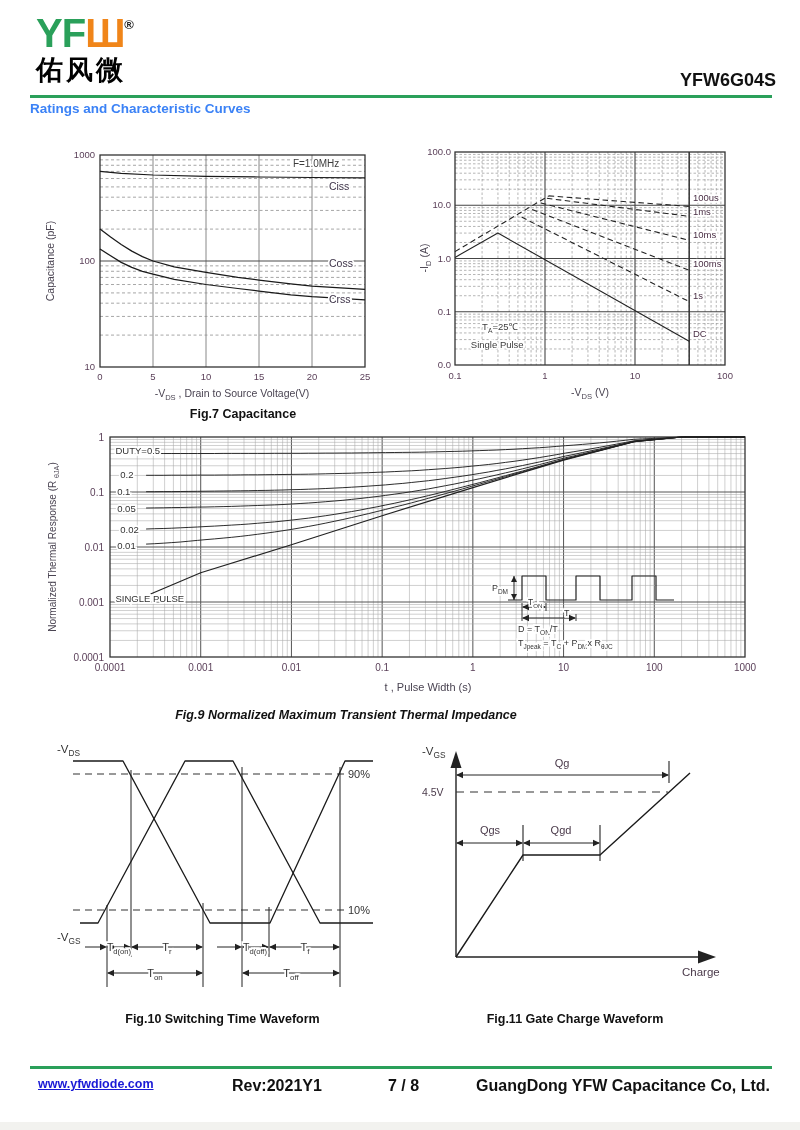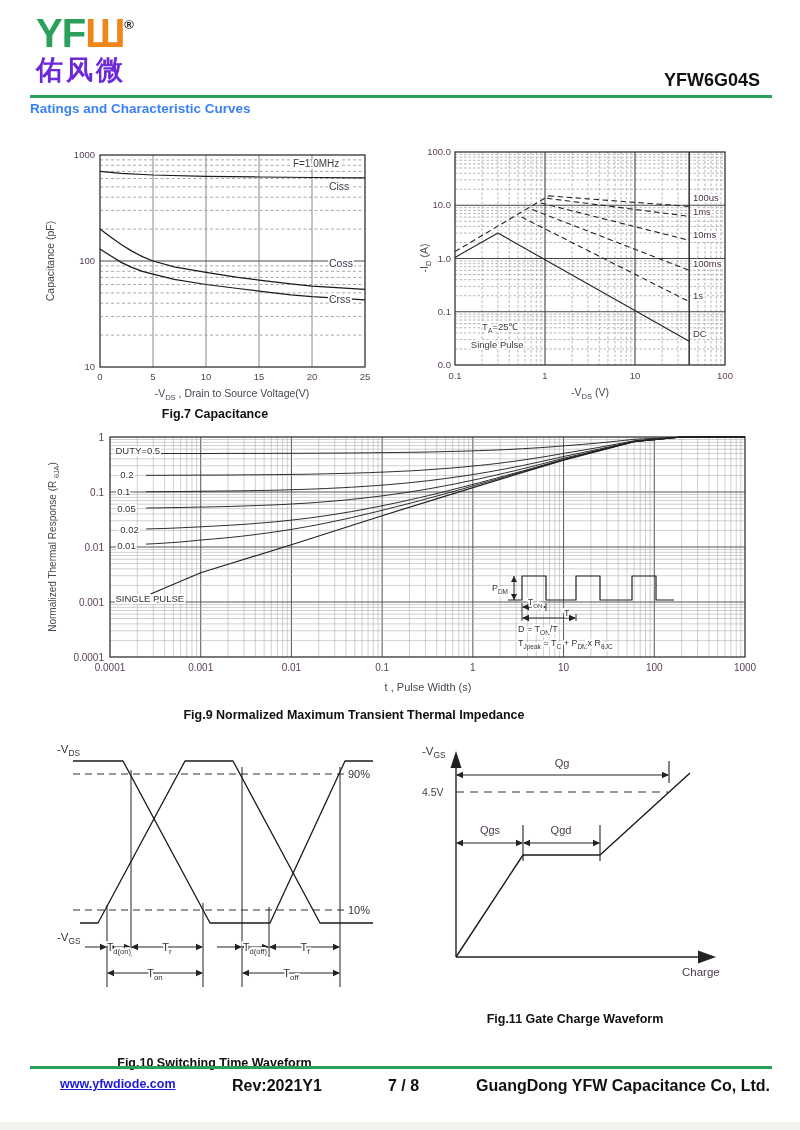--- a/index.html
+++ b/index.html
@@ -4,43 +4,43 @@
 <style>
   html,body{margin:0;padding:0;background:#cfcfcf;}
   .page{position:relative;width:800px;height:1130px;background:#ffffff;
         font-family:"Liberation Sans",sans-serif;overflow:hidden;}
   .abs{position:absolute;}
   
   .logo-line1{font-weight:bold;font-size:40px;line-height:38px;letter-spacing:-1px;}
   .logo-yf{color:#2aa05a;}
   .logo-mark{color:#f08519;}
   .logo-reg{font-size:13px;color:#222;vertical-align:18px;font-weight:bold;}
-  .logo-cn{font-weight:bold;font-size:27px;color:#6d28d9;letter-spacing:3px;
+  .logo-cn{font-weight:bold;font-size:27px;color:#000000;letter-spacing:3px;
            font-family:Liberation Mono, monospace;}
   .part-number{font-weight:bold;font-size:18px;color:#111;}
   .green-rule{background:#2aa05a;height:2.5px;}
   .section-title{color:#3b82f6;font-weight:bold;font-size:13.5px;}
   
   .fig-caption{font-weight:bold;font-size:12.5px;color:#111;text-align:center;}
   
   .footer-item{font-weight:bold;font-size:16px;color:#111;}
-  .footer-link{color:#1a1ad6;font-weight:bold;font-size:12.5px;margin-left:22px;}
+  .footer-link{color:#1a1ad6;font-weight:bold;font-size:12.5px;}
   .bottom-strip{background:#f2f2ef;}
   svg{display:block;}
 </style>
 </head>
 <body>
 
 <div class="page">
 
   <div class="abs" style="left:36px;top:6px;">
     <div class="logo-line1"><span class="logo-yf">YF</span><span class="logo-mark">Ш</span><span class="logo-reg">®</span></div>
     <div class="logo-cn">佑风微</div>
   </div>
-  <div class="abs part-number" style="right:40px;top:70px;">YFW6G04S</div>
+  <div class="abs part-number" style="right:24px;top:70px;">YFW6G04S</div>
   <div class="abs green-rule" style="left:30px;right:28px;top:95px;"></div>
   <div class="abs section-title" style="left:30px;top:101px;">Ratings and Characteristic Curves</div>
 
   <svg id="fig7-svg" class="abs" style="left:40px;top:146px;" width="340" height="258" viewBox="0 0 340 258">
       <line x1="113" y1="9" x2="113" y2="221" stroke="#7a7a7a" stroke-width="0.9"></line>
       <line x1="166" y1="9" x2="166" y2="221" stroke="#7a7a7a" stroke-width="0.9"></line>
       <line x1="219" y1="9" x2="219" y2="221" stroke="#7a7a7a" stroke-width="0.9"></line>
       <line x1="272" y1="9" x2="272" y2="221" stroke="#7a7a7a" stroke-width="0.9"></line>
       <line x1="60" y1="189.090820459618" x2="325" y2="189.090820459618" stroke="#8f8f8f" stroke-width="0.8" stroke-dasharray="3,2.5"></line>
       <line x1="60" y1="170.42514699971576" x2="325" y2="170.42514699971576" stroke="#8f8f8f" stroke-width="0.8" stroke-dasharray="3,2.5"></line>
@@ -72,21 +72,21 @@
       <text x="192" y="251" font-size="10.5" fill="#4a4452" text-anchor="middle" font-family="Liberation Sans, sans-serif"><tspan>-V</tspan><tspan dy="3" font-size="7.6">DS</tspan><tspan dy="-3"> , Drain to Source Voltage(V)</tspan></text>
       <text x="14" y="115" font-size="10.5" fill="#4a4452" text-anchor="middle" font-family="Liberation Sans, sans-serif" transform="rotate(-90 14 115)"><tspan>Capacitance (pF)</tspan></text>
       <text x="252.92" y="21.031983131716913" font-size="10" fill="#3d3d3d" text-anchor="start" font-family="Liberation Sans, sans-serif" style="paint-order:stroke" stroke="#fff" stroke-width="3.5"><tspan>F=1.0MHz</tspan></text>
       <polyline points="60.0,25.4 81.2,27.3 113.0,29.0 166.0,30.3 219.0,31.0 272.0,31.5 325.0,31.9" fill="none" stroke="#1a1a1a" stroke-width="1.25" stroke-linejoin="round"></polyline>
       <text x="288.96000000000004" y="43.75762705881394" font-size="10.5" fill="#3d3348" text-anchor="start" font-family="Liberation Sans, sans-serif" style="paint-order:stroke" stroke="#fff" stroke-width="3.5"><tspan>Ciss</tspan></text>
       <polyline points="60.0,83.1 70.6,91.1 81.2,98.5 91.8,105.1 102.4,110.6 113.0,115.0 134.2,120.9 166.0,126.4 197.8,131.4 219.0,134.1 250.8,137.8 272.0,140.1 325.0,143.4" fill="none" stroke="#1a1a1a" stroke-width="1.25" stroke-linejoin="round"></polyline>
       <text x="288.96000000000004" y="120.88483675208212" font-size="10.5" fill="#3d3348" text-anchor="start" font-family="Liberation Sans, sans-serif" style="paint-order:stroke" stroke="#fff" stroke-width="3.5"><tspan>Coss</tspan></text>
       <polyline points="60.0,102.9 70.6,109.8 81.2,116.4 91.8,121.4 102.4,125.3 113.0,128.2 134.2,133.4 166.0,138.5 197.8,142.5 219.0,145.1 250.8,148.8 272.0,150.7 325.0,153.9" fill="none" stroke="#1a1a1a" stroke-width="1.25" stroke-linejoin="round"></polyline>
       <text x="288.96000000000004" y="157.18164091923597" font-size="10.5" fill="#3d3348" text-anchor="start" font-family="Liberation Sans, sans-serif" style="paint-order:stroke" stroke="#fff" stroke-width="3.5"><tspan>Crss</tspan></text>
     </svg>
-  <div class="abs fig-caption" style="left:45px;top:407px;width:340px;">Fig.7 Capacitance</div>
+  <div class="abs fig-caption" style="left:73px;top:407px;width:340px;">Fig.7 Capacitance</div>
 
   <svg id="fig8-svg" class="abs" style="left:420px;top:143px;" width="340" height="262" viewBox="0 0 340 262">
       <line x1="62.09269960975831" y1="9" x2="62.09269960975831" y2="222" stroke="#979797" stroke-width="0.7" stroke-dasharray="2.5,2"></line>
       <line x1="77.94091292476963" y1="9" x2="77.94091292476963" y2="222" stroke="#979797" stroke-width="0.7" stroke-dasharray="2.5,2"></line>
       <line x1="89.18539921951663" y1="9" x2="89.18539921951663" y2="222" stroke="#979797" stroke-width="0.7" stroke-dasharray="2.5,2"></line>
       <line x1="97.90730039024169" y1="9" x2="97.90730039024169" y2="222" stroke="#979797" stroke-width="0.7" stroke-dasharray="2.5,2"></line>
       <line x1="105.03361253452793" y1="9" x2="105.03361253452793" y2="222" stroke="#979797" stroke-width="0.7" stroke-dasharray="2.5,2"></line>
       <line x1="111.05882360128311" y1="9" x2="111.05882360128311" y2="222" stroke="#979797" stroke-width="0.7" stroke-dasharray="2.5,2"></line>
       <line x1="116.27809882927492" y1="9" x2="116.27809882927492" y2="222" stroke="#979797" stroke-width="0.7" stroke-dasharray="2.5,2"></line>
       <line x1="120.88182584953924" y1="9" x2="120.88182584953924" y2="222" stroke="#979797" stroke-width="0.7" stroke-dasharray="2.5,2"></line>
@@ -315,21 +315,21 @@
         <path d="M482 190 l7 -3.2 v6.4 z" fill="#222"></path>
         <path d="M536 190 l-7 -3.2 v6.4 z" fill="#222"></path>
         <text x="524" y="188" font-size="9" fill="#333" text-anchor="start" font-family="Liberation Sans, sans-serif" style="paint-order:stroke" stroke="#fff" stroke-width="3.5"><tspan>T</tspan></text>
         <line x1="482" y1="175" x2="482" y2="193" stroke="#222" stroke-width="0.9"></line>
         <line x1="506" y1="175" x2="506" y2="183" stroke="#222" stroke-width="0.9"></line>
         <line x1="536" y1="186" x2="536" y2="193" stroke="#222" stroke-width="0.9"></line>
         <text x="478" y="204" font-size="9" fill="#333" text-anchor="start" font-family="Liberation Sans, sans-serif" style="paint-order:stroke" stroke="#fff" stroke-width="3.5"><tspan>D = T</tspan><tspan dy="3" font-size="6.5">ON</tspan><tspan dy="-3">/T</tspan></text>
         <text x="478" y="218" font-size="9" fill="#333" text-anchor="start" font-family="Liberation Sans, sans-serif" style="paint-order:stroke" stroke="#fff" stroke-width="3.5"><tspan>T</tspan><tspan dy="3" font-size="6.5">Jpeak</tspan><tspan dy="-3"> = T</tspan><tspan dy="3" font-size="6.5">C</tspan><tspan dy="-3"> + P</tspan><tspan dy="3" font-size="6.5">DM</tspan><tspan dy="-3">x R</tspan><tspan dy="3" font-size="6.5">θJC</tspan></text>
       </g>
     </svg>
-  <div class="abs fig-caption" style="left:8px;top:708px;width:692px;">Fig.9 Normalized Maximum Transient Thermal Impedance</div>
+  <div class="abs fig-caption" style="left:0px;top:708px;width:692px;font-style:italic;">Fig.9 Normalized Maximum Transient Thermal Impedance</div>
 
   <svg id="fig10-svg" class="abs" style="left:45px;top:735px;" width="370" height="270" viewBox="0 0 370 270">
       <line x1="28" y1="39" x2="300" y2="39" stroke="#333" stroke-width="1.2" stroke-dasharray="7,5"></line>
       <text x="303" y="43" font-size="11" fill="#333" text-anchor="start" font-family="Liberation Sans, sans-serif"><tspan>90%</tspan></text>
       <line x1="28" y1="175" x2="300" y2="175" stroke="#333" stroke-width="1.2" stroke-dasharray="7,5"></line>
       <text x="303" y="179" font-size="11" fill="#333" text-anchor="start" font-family="Liberation Sans, sans-serif"><tspan>10%</tspan></text>
       <polyline points="28.0,26.0 78.0,26.0 165.0,188.0 225.0,188.0 300.0,26.0 328.0,26.0" fill="none" stroke="#1a1a1a" stroke-width="1.3" stroke-linejoin="round"></polyline>
       <polyline points="35.0,188.0 53.0,188.0 140.0,26.0 188.0,26.0 275.0,188.0 328.0,188.0" fill="none" stroke="#1a1a1a" stroke-width="1.3" stroke-linejoin="round"></polyline>
       <line x1="62" y1="170" x2="62" y2="252" stroke="#222" stroke-width="1"></line>
       <line x1="86" y1="35" x2="86" y2="222" stroke="#222" stroke-width="1"></line>
@@ -361,21 +361,21 @@
       <path d="M62 238 l7 -3.2 v6.4 z" fill="#222"></path>
       <path d="M158 238 l-7 -3.2 v6.4 z" fill="#222"></path>
       <text x="110" y="242" font-size="11" fill="#333" text-anchor="middle" font-family="Liberation Sans, sans-serif" style="paint-order:stroke" stroke="#fff" stroke-width="3.5"><tspan>T</tspan><tspan dy="3" font-size="7.9">on</tspan></text>
       <line x1="198" y1="238" x2="294" y2="238" stroke="#222" stroke-width="1"></line>
       <path d="M197 238 l7 -3.2 v6.4 z" fill="#222"></path>
       <path d="M295 238 l-7 -3.2 v6.4 z" fill="#222"></path>
       <text x="246" y="242" font-size="11" fill="#333" text-anchor="middle" font-family="Liberation Sans, sans-serif" style="paint-order:stroke" stroke="#fff" stroke-width="3.5"><tspan>T</tspan><tspan dy="3" font-size="7.9">off</tspan></text>
       <text x="12" y="18" font-size="11.5" fill="#333" text-anchor="start" font-family="Liberation Sans, sans-serif"><tspan>-V</tspan><tspan dy="3" font-size="8.3">DS</tspan></text>
       <text x="12" y="206" font-size="11.5" fill="#333" text-anchor="start" font-family="Liberation Sans, sans-serif"><tspan>-V</tspan><tspan dy="3" font-size="8.3">GS</tspan></text>
     </svg>
-  <div class="abs fig-caption" style="left:42px;top:1012px;width:345px;margin-top:44px;">Fig.10 Switching Time Waveform</div>
+  <div class="abs fig-caption" style="left:50px;top:1012px;width:345px;">Fig.10 Switching Time Waveform</div>
 
   <svg id="fig11-svg" class="abs" style="left:420px;top:735px;" width="340" height="270" viewBox="0 0 340 270">
       <line x1="36" y1="222" x2="36" y2="30" stroke="#222" stroke-width="1.4"></line>
       <path d="M36 16 l-5.5 17 h11 z" fill="#222"></path>
       <line x1="36" y1="222" x2="278" y2="222" stroke="#222" stroke-width="1.4"></line>
       <path d="M296 222 l-18 -6.5 v13 z" fill="#222"></path>
       <line x1="36" y1="57" x2="248" y2="57" stroke="#333" stroke-width="1.2" stroke-dasharray="8,6"></line>
       <polyline points="36.0,222.0 103.0,120.0 180.0,120.0 270.0,38.0" fill="none" stroke="#1a1a1a" stroke-width="1.4" stroke-linejoin="round"></polyline>
       <line x1="37" y1="40" x2="248" y2="40" stroke="#222" stroke-width="1"></line>
       <path d="M36 40 l7 -3.2 v6.4 z" fill="#222"></path>

